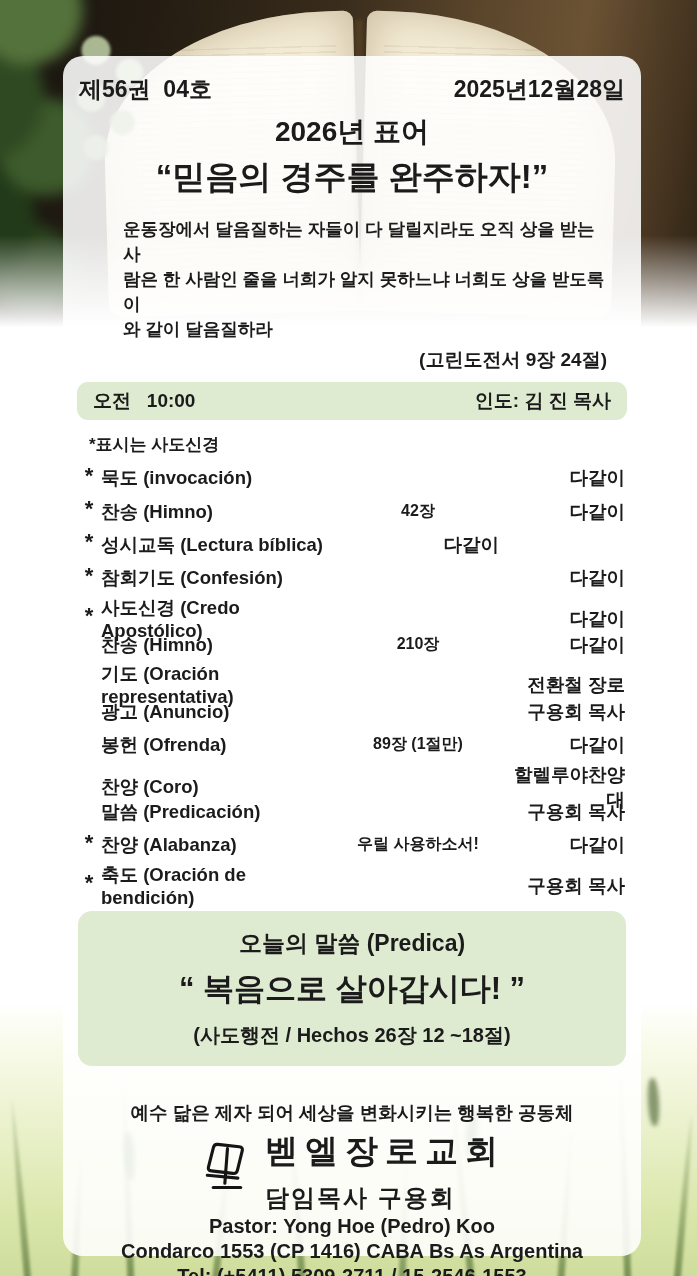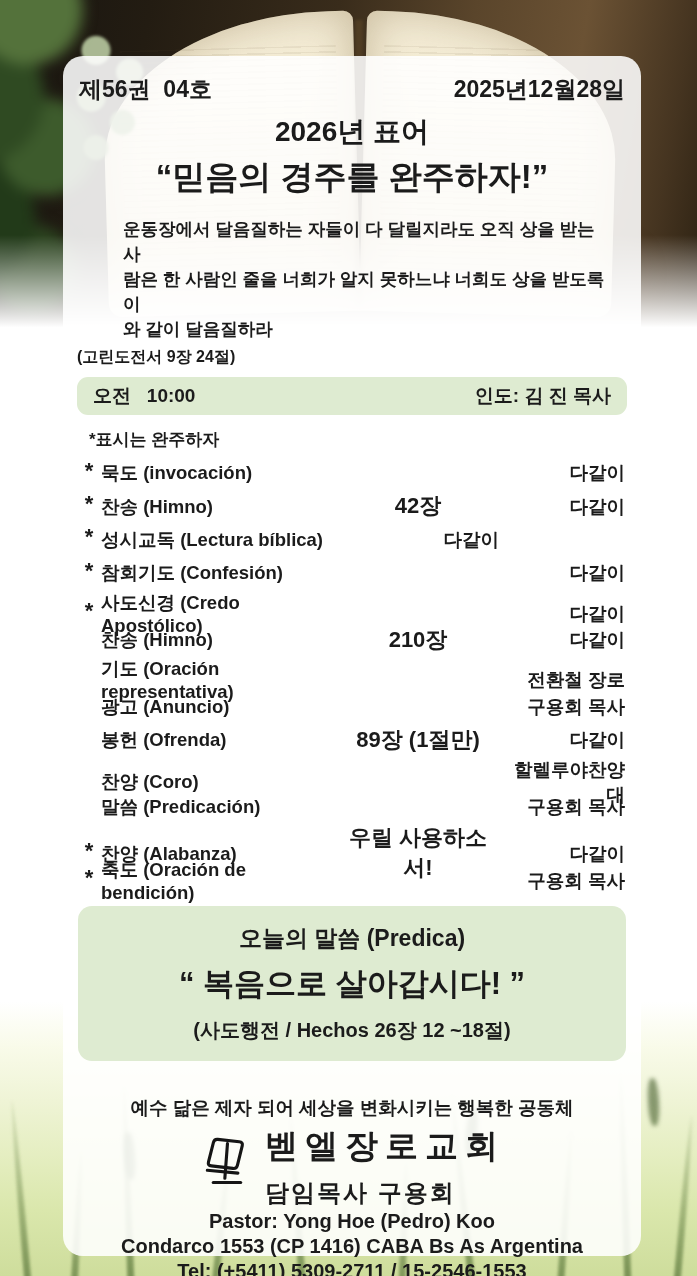--- a/index.html
+++ b/index.html
@@ -52,35 +52,35 @@
   .panel{position:absolute;left:63px;top:56px;width:578px;height:1200px;box-sizing:border-box;
     background:rgba(255,255,255,.88);border-radius:20px;padding:18px 14px 0;}
 
   .hdr-row{display:flex;justify-content:space-between;align-items:baseline;
     font-weight:700;font-size:23px;padding:0 2px;}
   .hdr-row span{white-space:pre;}
 
   .motto-label{text-align:center;font-weight:700;font-size:28px;margin-top:8px;}
   .motto-slogan{text-align:center;font-weight:700;font-size:33px;margin-top:4px;}
   .verse{margin:17px 20px 0 46px;font-size:17.5px;line-height:25px;font-weight:600;white-space:pre-line;}
-  .verse-ref{text-align:left;margin:5px 20px 0 0;font-size:16px;font-weight:700;}
+  .verse-ref{text-align:right;margin:5px 20px 0 0;font-size:19px;font-weight:700;}
 
   .time-bar{display:flex;justify-content:space-between;align-items:center;height:38px;
     background:#deebd1;border-radius:11px;margin-top:9px;padding:0 16px;
     font-size:19px;font-weight:700;}
   .time-bar span{white-space:pre;}
 
   .standing-note{margin:13px 0 0 12px;font-size:17px;font-weight:600;}
 
   .worship-list{margin-top:5px;}
   .wrow{display:grid;grid-template-columns:24px 234px 166px 1fr;align-items:center;
     height:33.4px;font-size:18.5px;}
   .wstar{font-weight:700;font-size:22px;text-align:center;position:relative;top:-2px;}
   .wlabel{font-weight:600;}
-  .wdetail{text-align:center;font-weight:600;font-size:22px;}
+  .wdetail{text-align:center;font-weight:600;font-size:16px;}
   .wwho{text-align:right;font-weight:600;padding-right:2px;}
 
   .predica-box{margin:16px 1px 0;background:#deebd1;border-radius:14px;
     text-align:center;padding:17px 20px 17px;}
   .predica-title{font-size:23px;font-weight:700;}
   .predica-slogan{font-size:31px;font-weight:700;margin-top:9px;}
   .predica-ref{font-size:20px;font-weight:700;margin-top:12px;}
 
   .community{text-align:center;font-size:18.5px;font-weight:600;margin-top:34px;}
   .church-row{display:flex;justify-content:center;align-items:flex-start;gap:16px;margin-top:6px;}
@@ -136,21 +136,21 @@
     <div class="verse">운동장에서 달음질하는 자들이 다 달릴지라도 오직 상을 받는 사
 람은 한 사람인 줄을 너희가 알지 못하느냐 너희도 상을 받도록 이
 와 같이 달음질하라</div>
     <div class="verse-ref">(고린도전서 9장 24절)</div>
 
     <div class="time-bar">
       <span>오전   10:00</span>
       <span>인도: 김 진 목사</span>
     </div>
 
-    <div class="standing-note">*표시는 완주하자</div>
+    <div class="standing-note">*표시는 사도신경</div>
 
     <div class="worship-list" id="worship-list">
         <div class="wrow">
           <span class="wstar">*</span>
           <span class="wlabel">묵도 (invocación)</span>
           <span class="wdetail"></span>
           <span class="wwho">다같이</span>
         </div>
         <div class="wrow">
           <span class="wstar">*</span>

